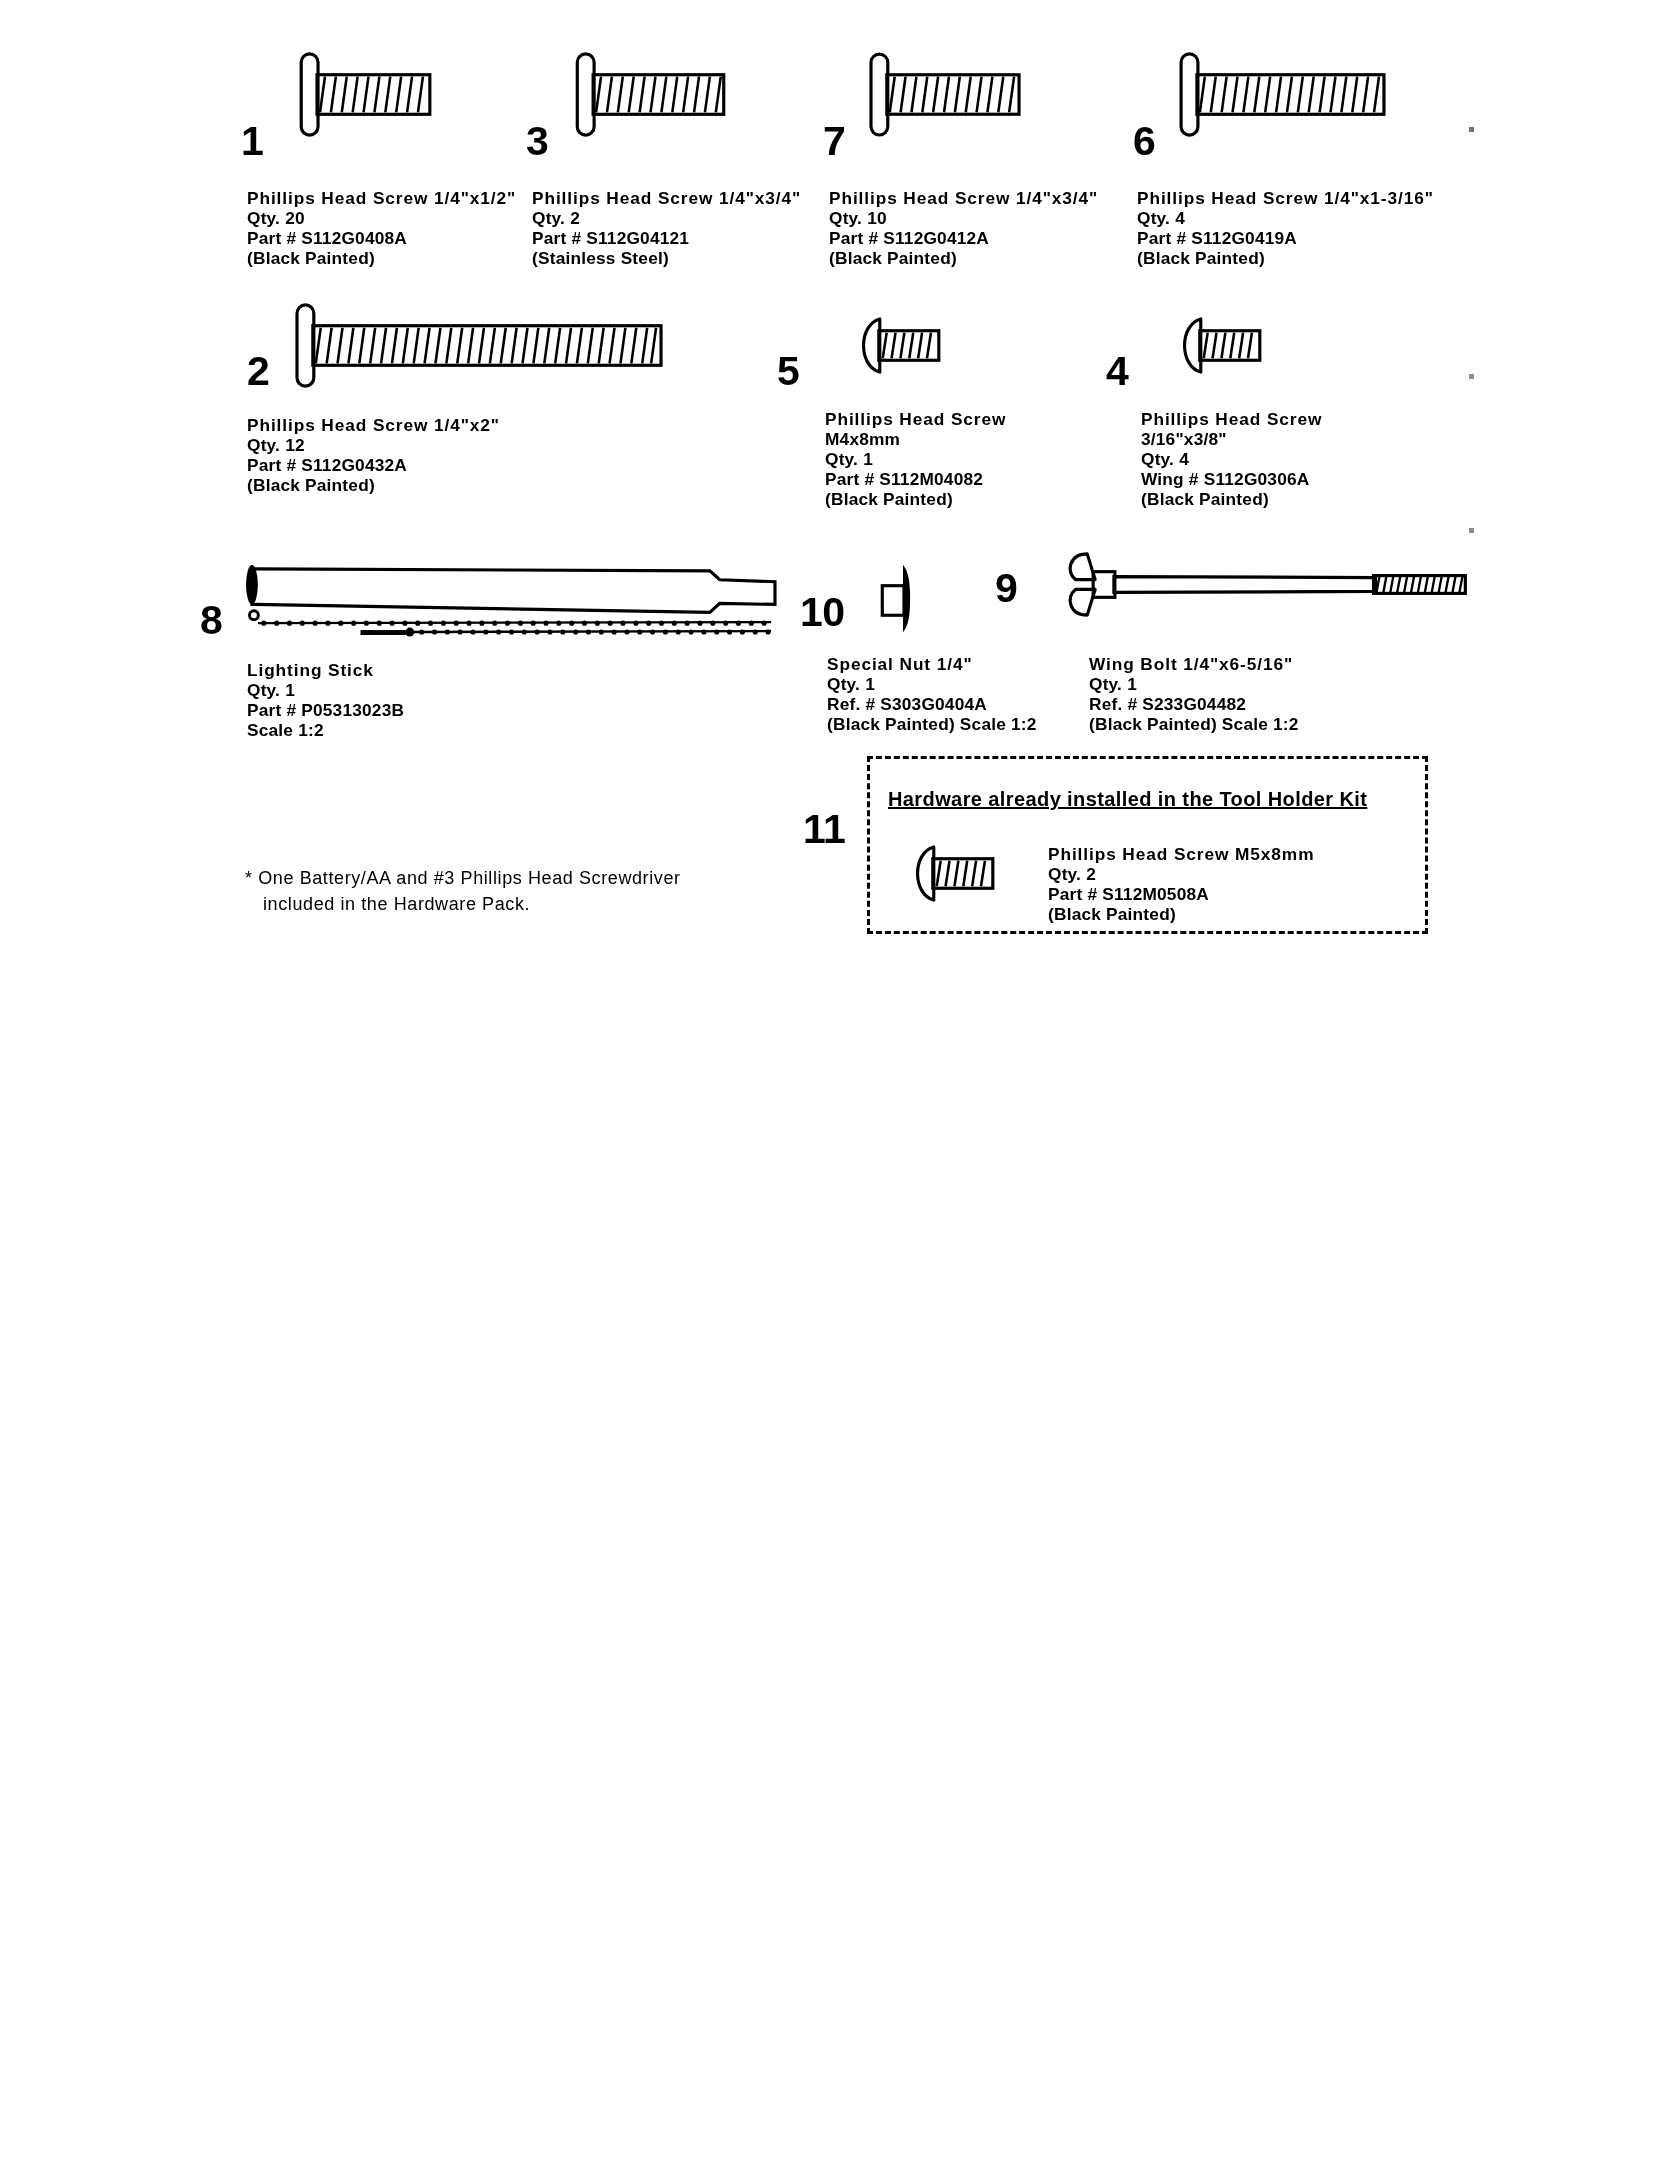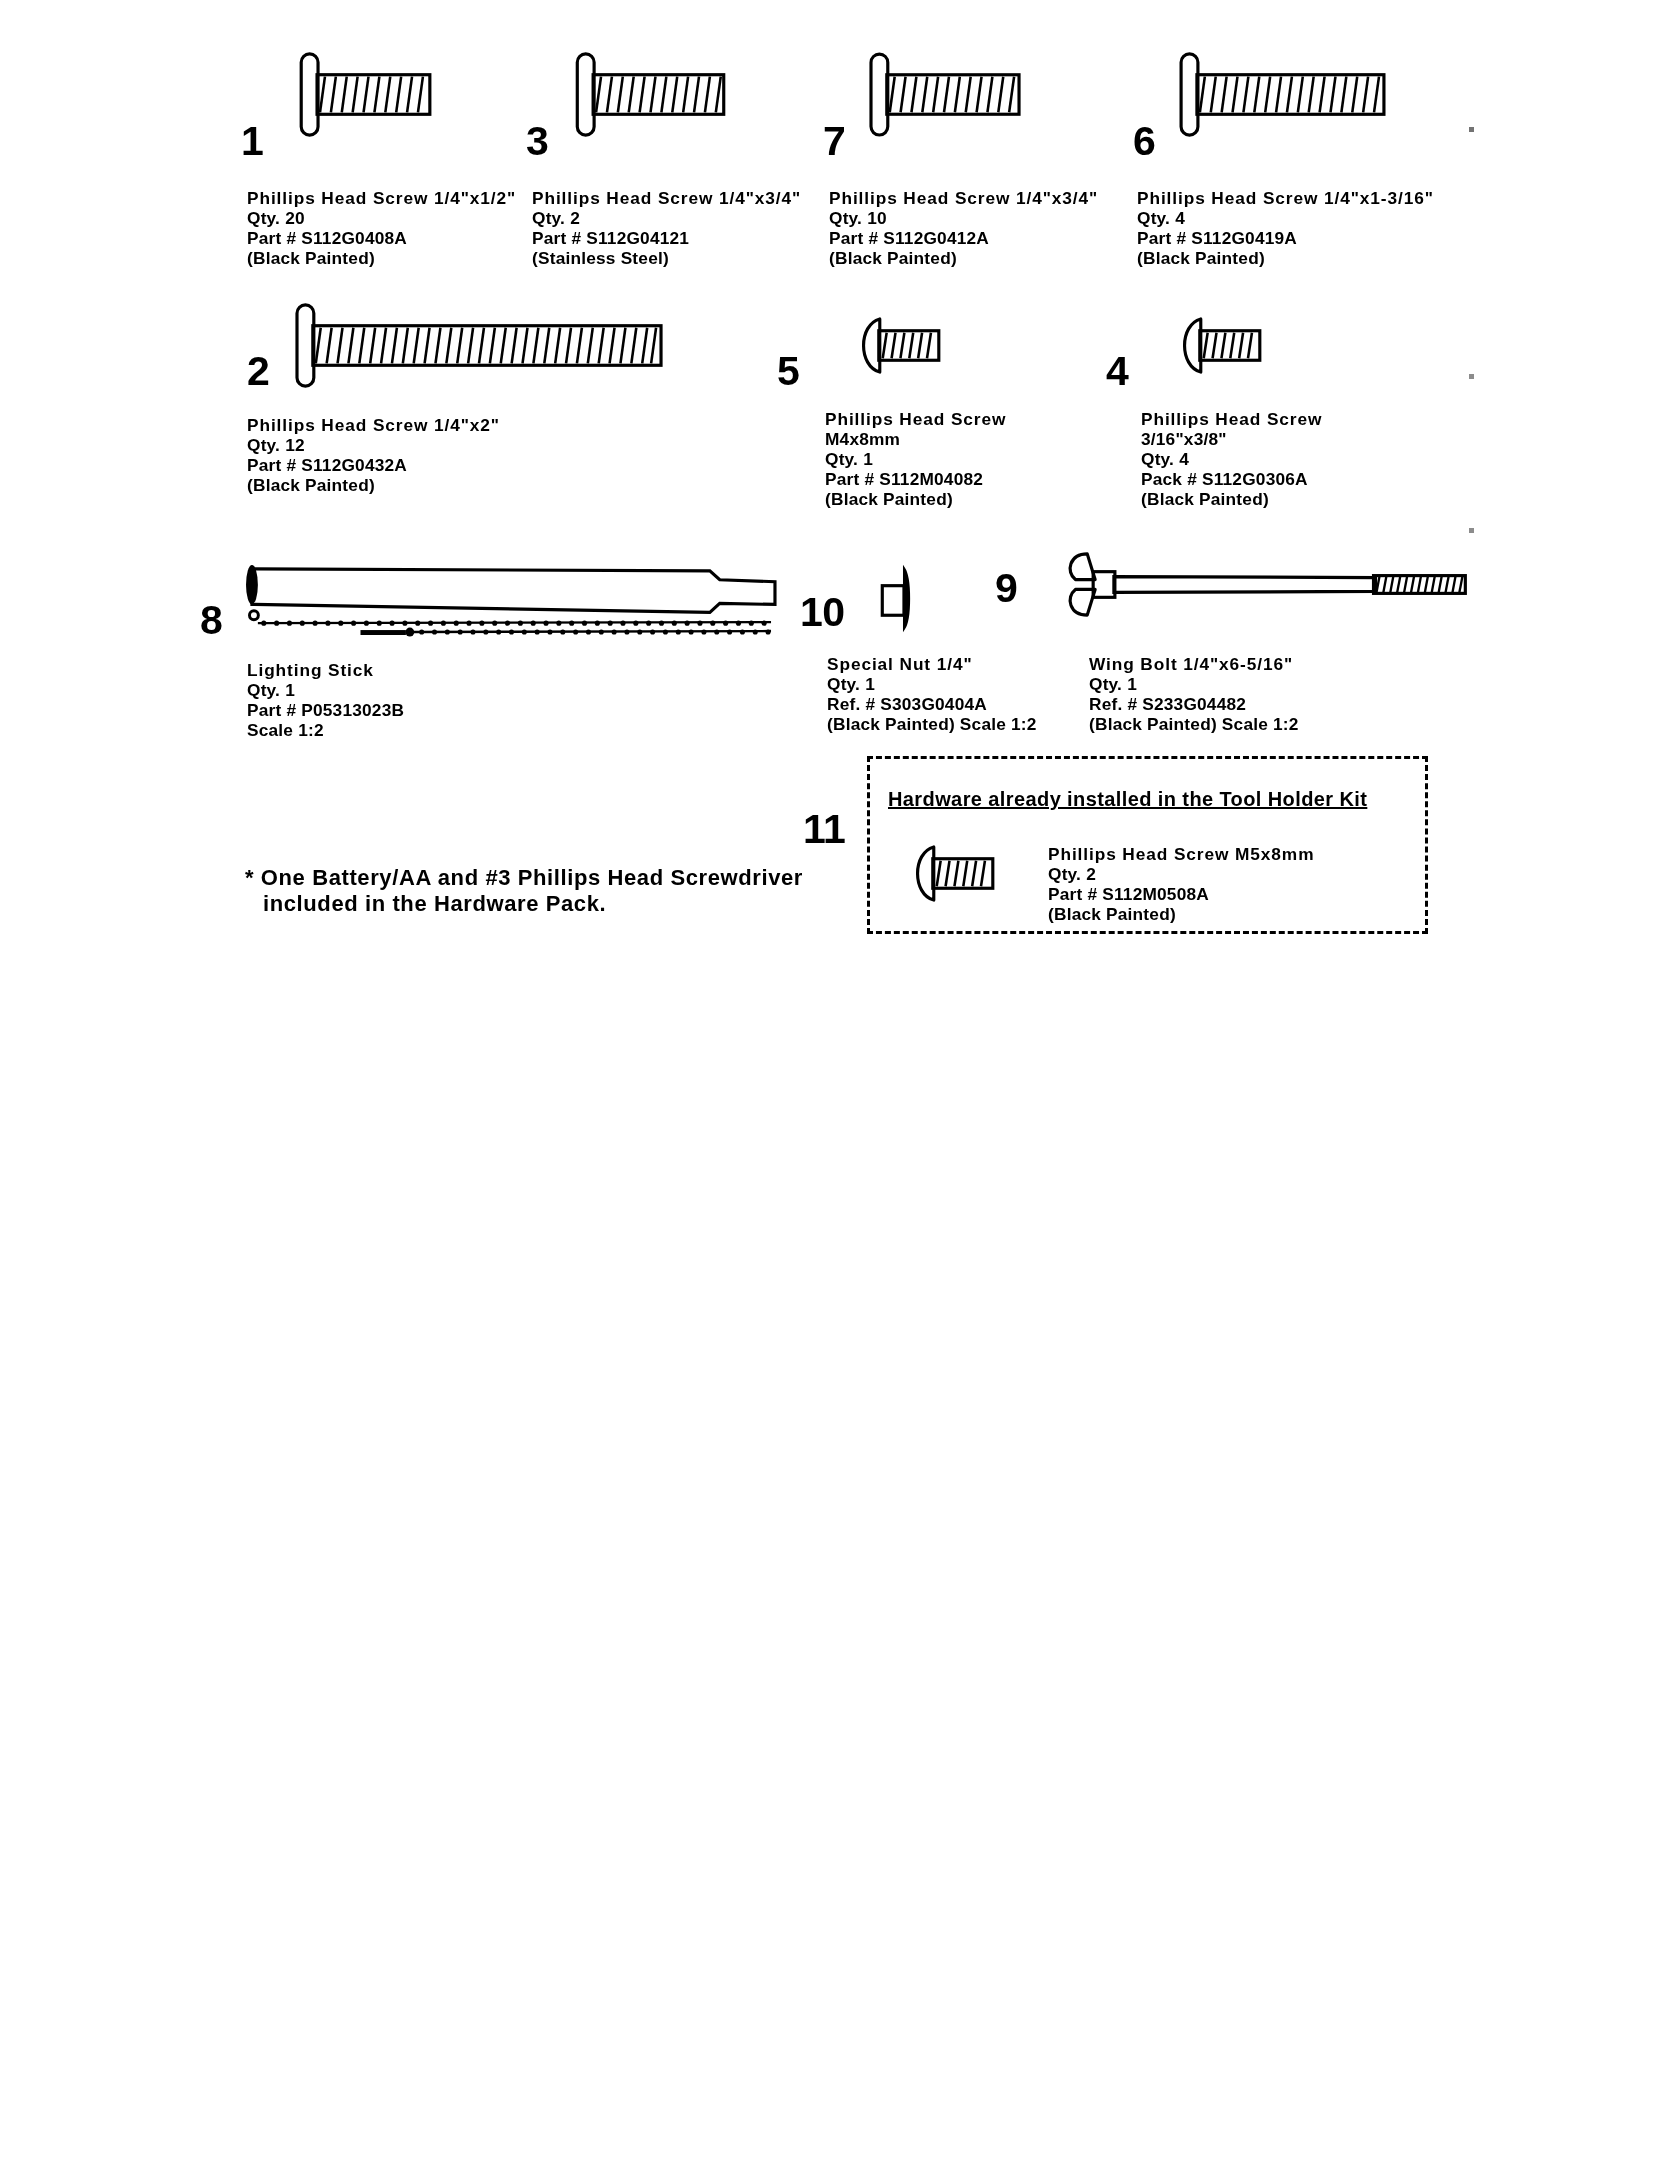--- a/index.html
+++ b/index.html
@@ -49,23 +49,23 @@
     letter-spacing: 0.1px;
   }
   .spec .title { letter-spacing: 0.9px; }
   .spec .sub   { letter-spacing: 0.2px; }
   .spec .line  { display: block; }
 
   
   .footnote {
     position: absolute;
     font-family: "Liberation Sans", sans-serif;
-    font-size: 22px;
+    font-size: 18px;
     line-height: 26px;
-    font-weight: bold;
+    font-weight: normal;
     letter-spacing: 0.6px;
     color: #000;
   }
   .footnote .fn-line { display: block; white-space: nowrap; }
   .footnote .fn-indent { padding-left: 18px; }
 
   
   .installed-box {
     position: absolute;
     border: 3px dashed #000;
@@ -288,21 +288,21 @@
         <line x1="64" y1="18" x2="60" y2="44"></line>
         <line x1="73" y1="18" x2="69" y2="44"></line>
         <line x1="82" y1="18" x2="78" y2="44"></line>
       </g>
     </svg>
   </div>
   <div class="spec" style="left:1141px; top:409px;">
     <span class="line title">Phillips Head Screw</span>
     <span class="line sub">3/16"x3/8"</span>
     <span class="line sub">Qty.  4</span>
-    <span class="line sub">Pack # S112G0306A</span>
+    <span class="line sub">Wing # S112G0306A</span>
     <span class="line sub">(Black Painted)</span>
   </div>
 
   <div class="callout" style="left:200px; top:600px;">8</div>
   <div class="part" style="left:243px; top:560px;">
     <svg width="535" height="75" viewBox="0 0 540 76">
 
       <ellipse cx="8" cy="25" rx="6" ry="20" fill="#000"></ellipse>
 
       <path d="M 8 9 L 472 11 L 482 20 L 538 22 L 538 45 L 482 44 L 472 53 L 8 45 Z" class="ink" stroke-width="3.2" stroke-linejoin="miter"></path>

